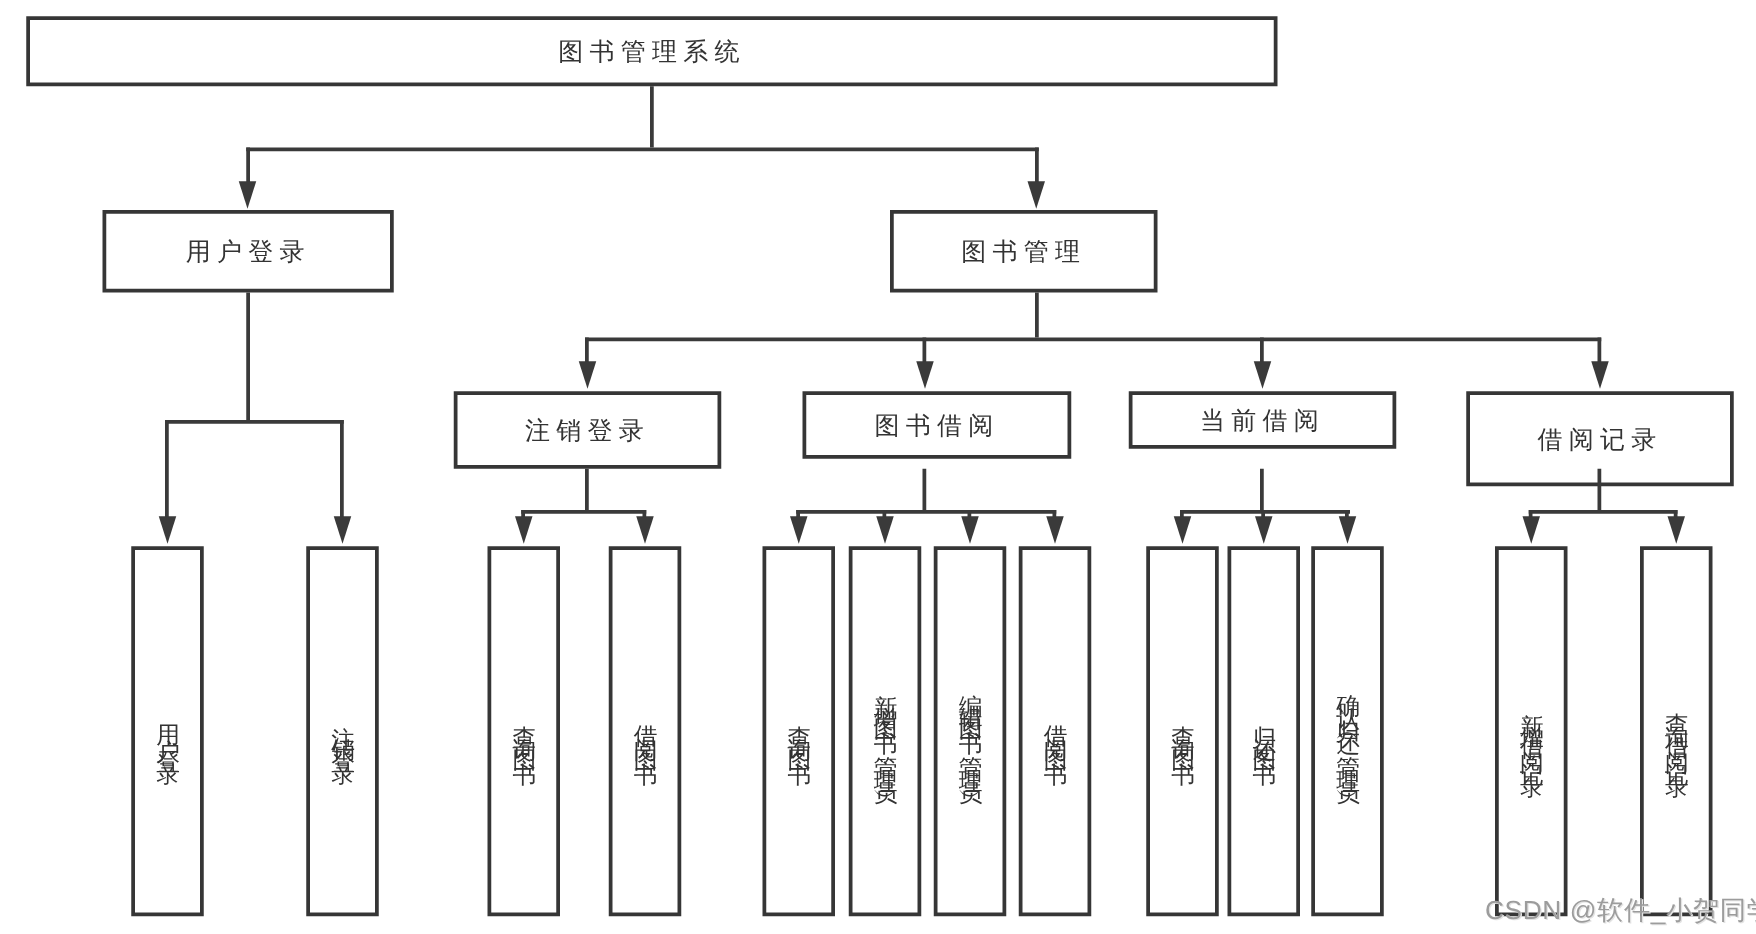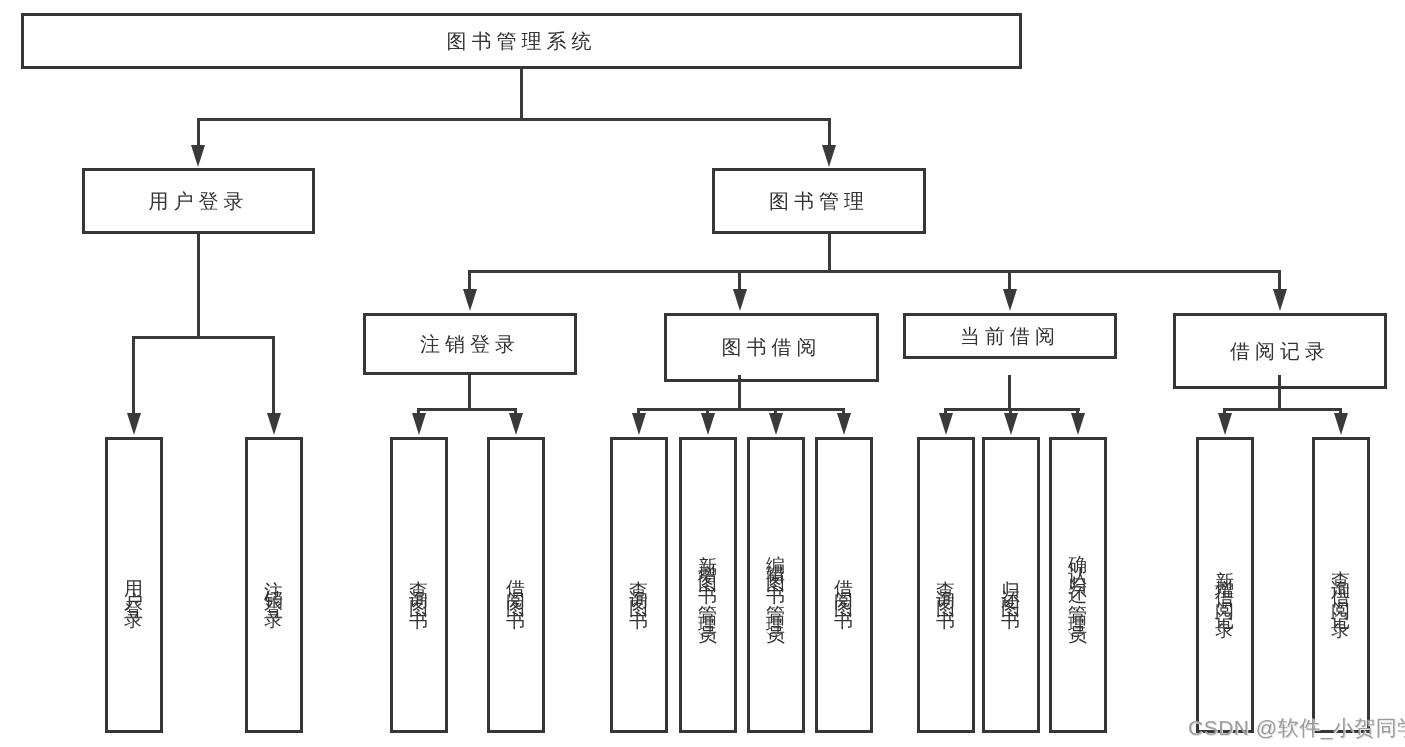--- a/index.html
+++ b/index.html
@@ -64,21 +64,21 @@
   <div class="vl" style="left:738px;top:270px;height:22px"></div>
   <div class="ah" style="left:733px;top:289px"></div>
   <div class="vl" style="left:1008px;top:270px;height:22px"></div>
   <div class="ah" style="left:1003px;top:289px"></div>
   <div class="vl" style="left:1278px;top:270px;height:22px"></div>
   <div class="ah" style="left:1273px;top:289px"></div>
 
   <div class="box" style="left:363px;top:313px;width:214px;height:62px">
     <span class="box-label">注销登录</span>
   </div>
-  <div class="box" style="left:664px;top:313px;width:215px;height:69px">
+  <div class="box" style="left:642px;top:313px;width:215px;height:54px">
     <span class="box-label">图书借阅</span>
   </div>
   <div class="box" style="left:903px;top:313px;width:214px;height:46px">
     <span class="box-label">当前借阅</span>
   </div>
   <div class="box" style="left:1173px;top:313px;width:214px;height:76px">
     <span class="box-label">借阅记录</span>
   </div>
 
   <div class="vl" style="left:468px;top:375px;height:33px"></div>

